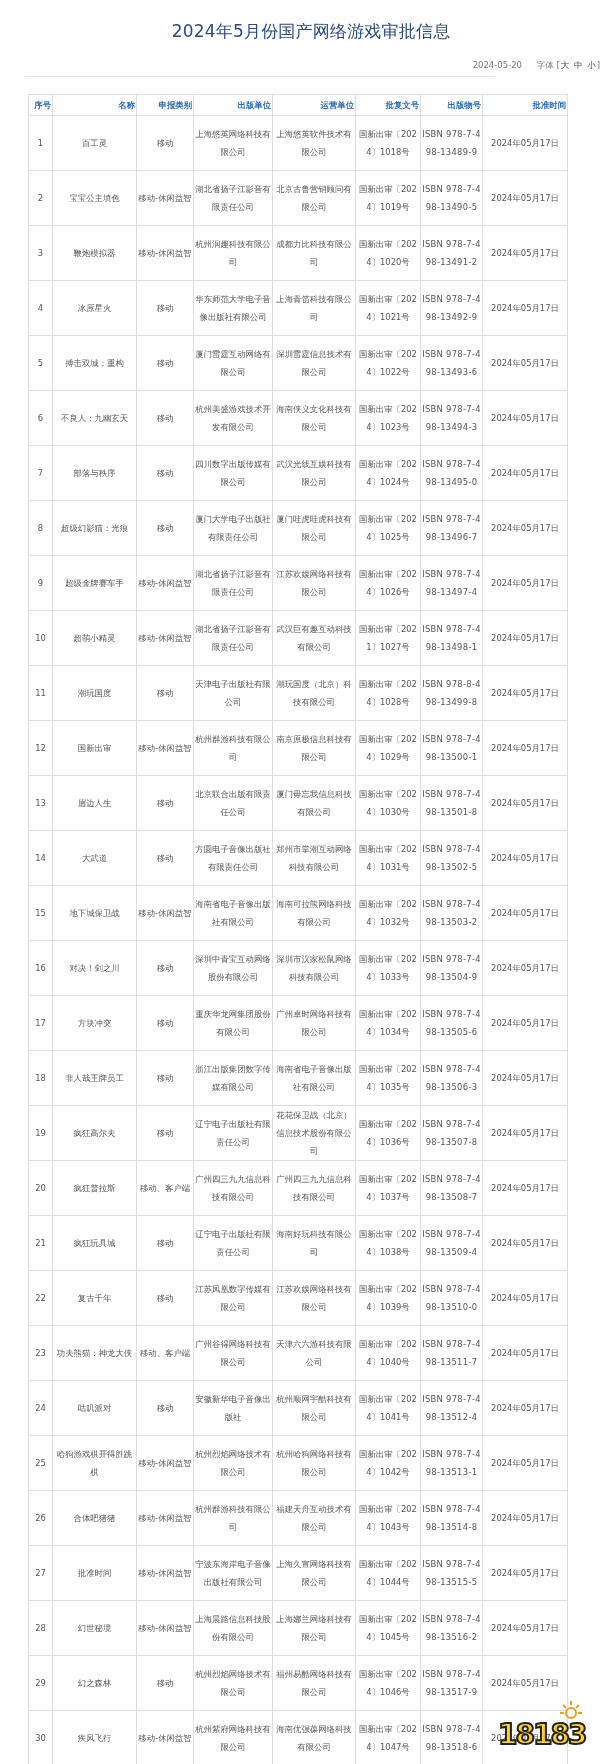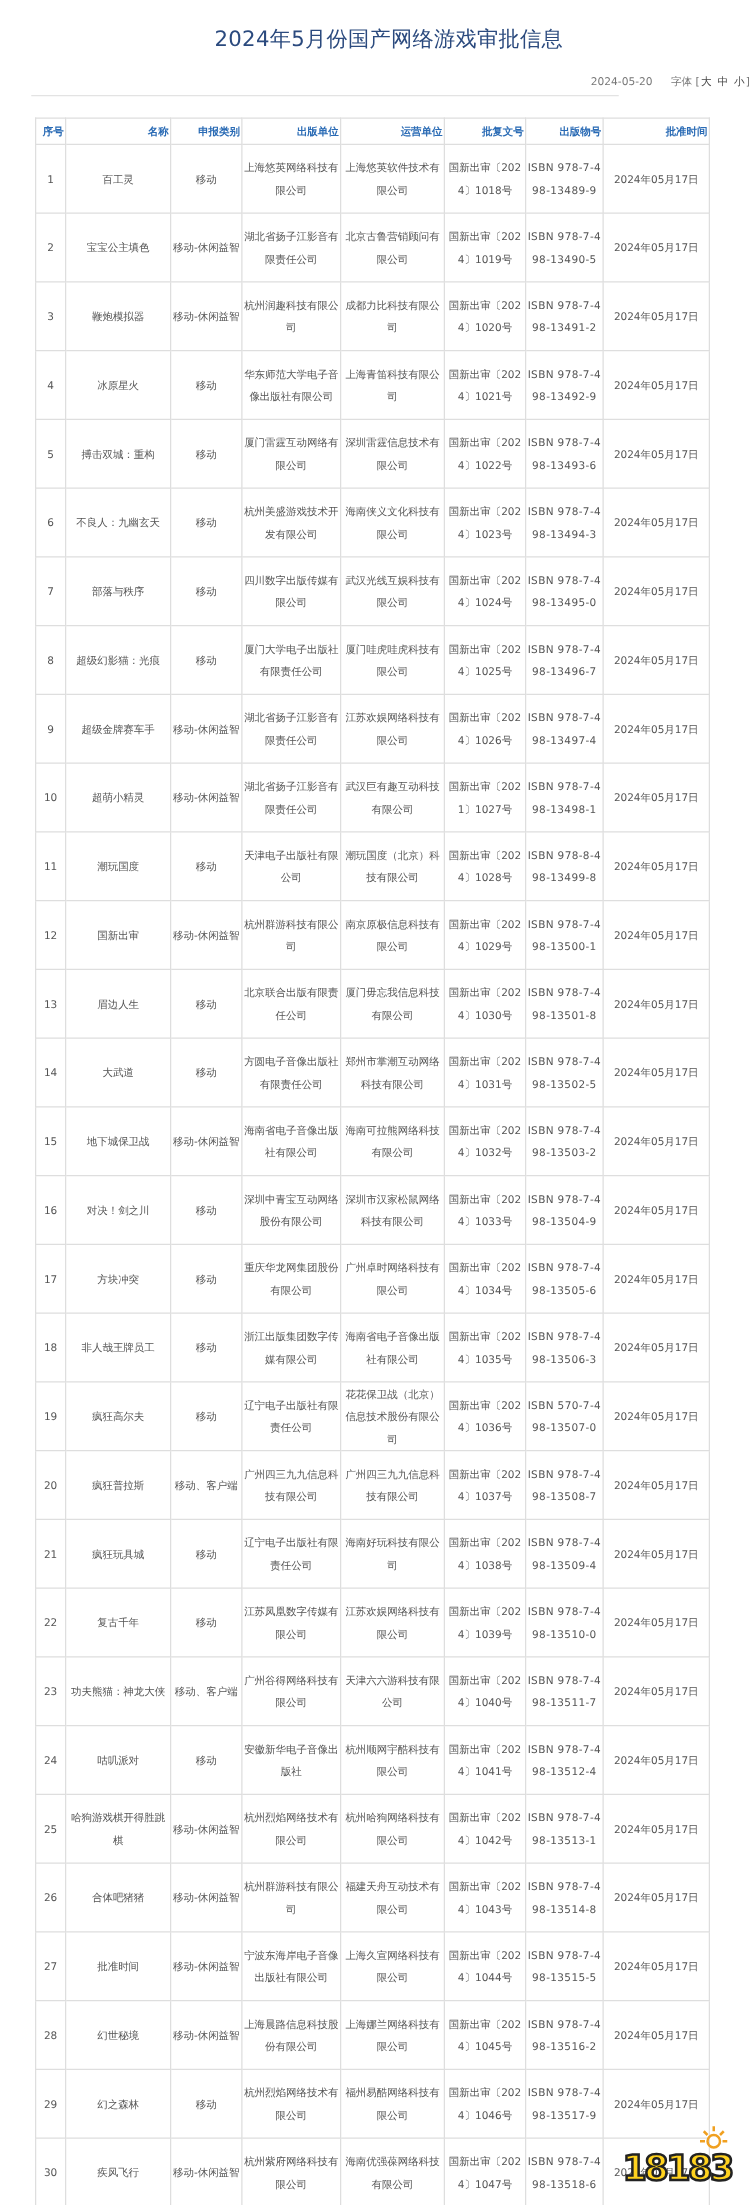--- a/index.html
+++ b/index.html
@@ -303,21 +303,21 @@
         <td class="isbn-cell">ISBN 978-7-498-13506-3</td>
         <td>2024年05月17日</td>
       </tr>
       <tr>
         <td>19</td>
         <td>疯狂高尔夫</td>
         <td>移动</td>
         <td>辽宁电子出版社有限责任公司</td>
         <td>花花保卫战（北京）信息技术股份有限公司</td>
         <td class="doc-cell">国新出审〔2024〕1036号</td>
-        <td class="isbn-cell">ISBN 570-7-498-13507-0</td>
+        <td class="isbn-cell">ISBN 978-7-498-13507-8</td>
         <td>2024年05月17日</td>
       </tr>
       <tr>
         <td>20</td>
         <td>疯狂普拉斯</td>
         <td>移动、客户端</td>
         <td>广州四三九九信息科技有限公司</td>
         <td>广州四三九九信息科技有限公司</td>
         <td class="doc-cell">国新出审〔2024〕1037号</td>
         <td class="isbn-cell">ISBN 978-7-498-13508-7</td>

